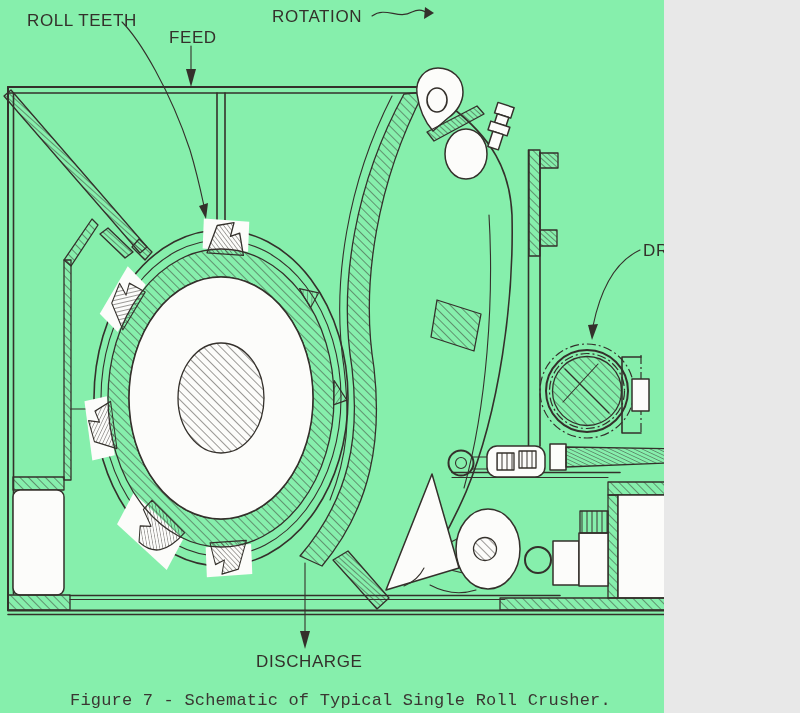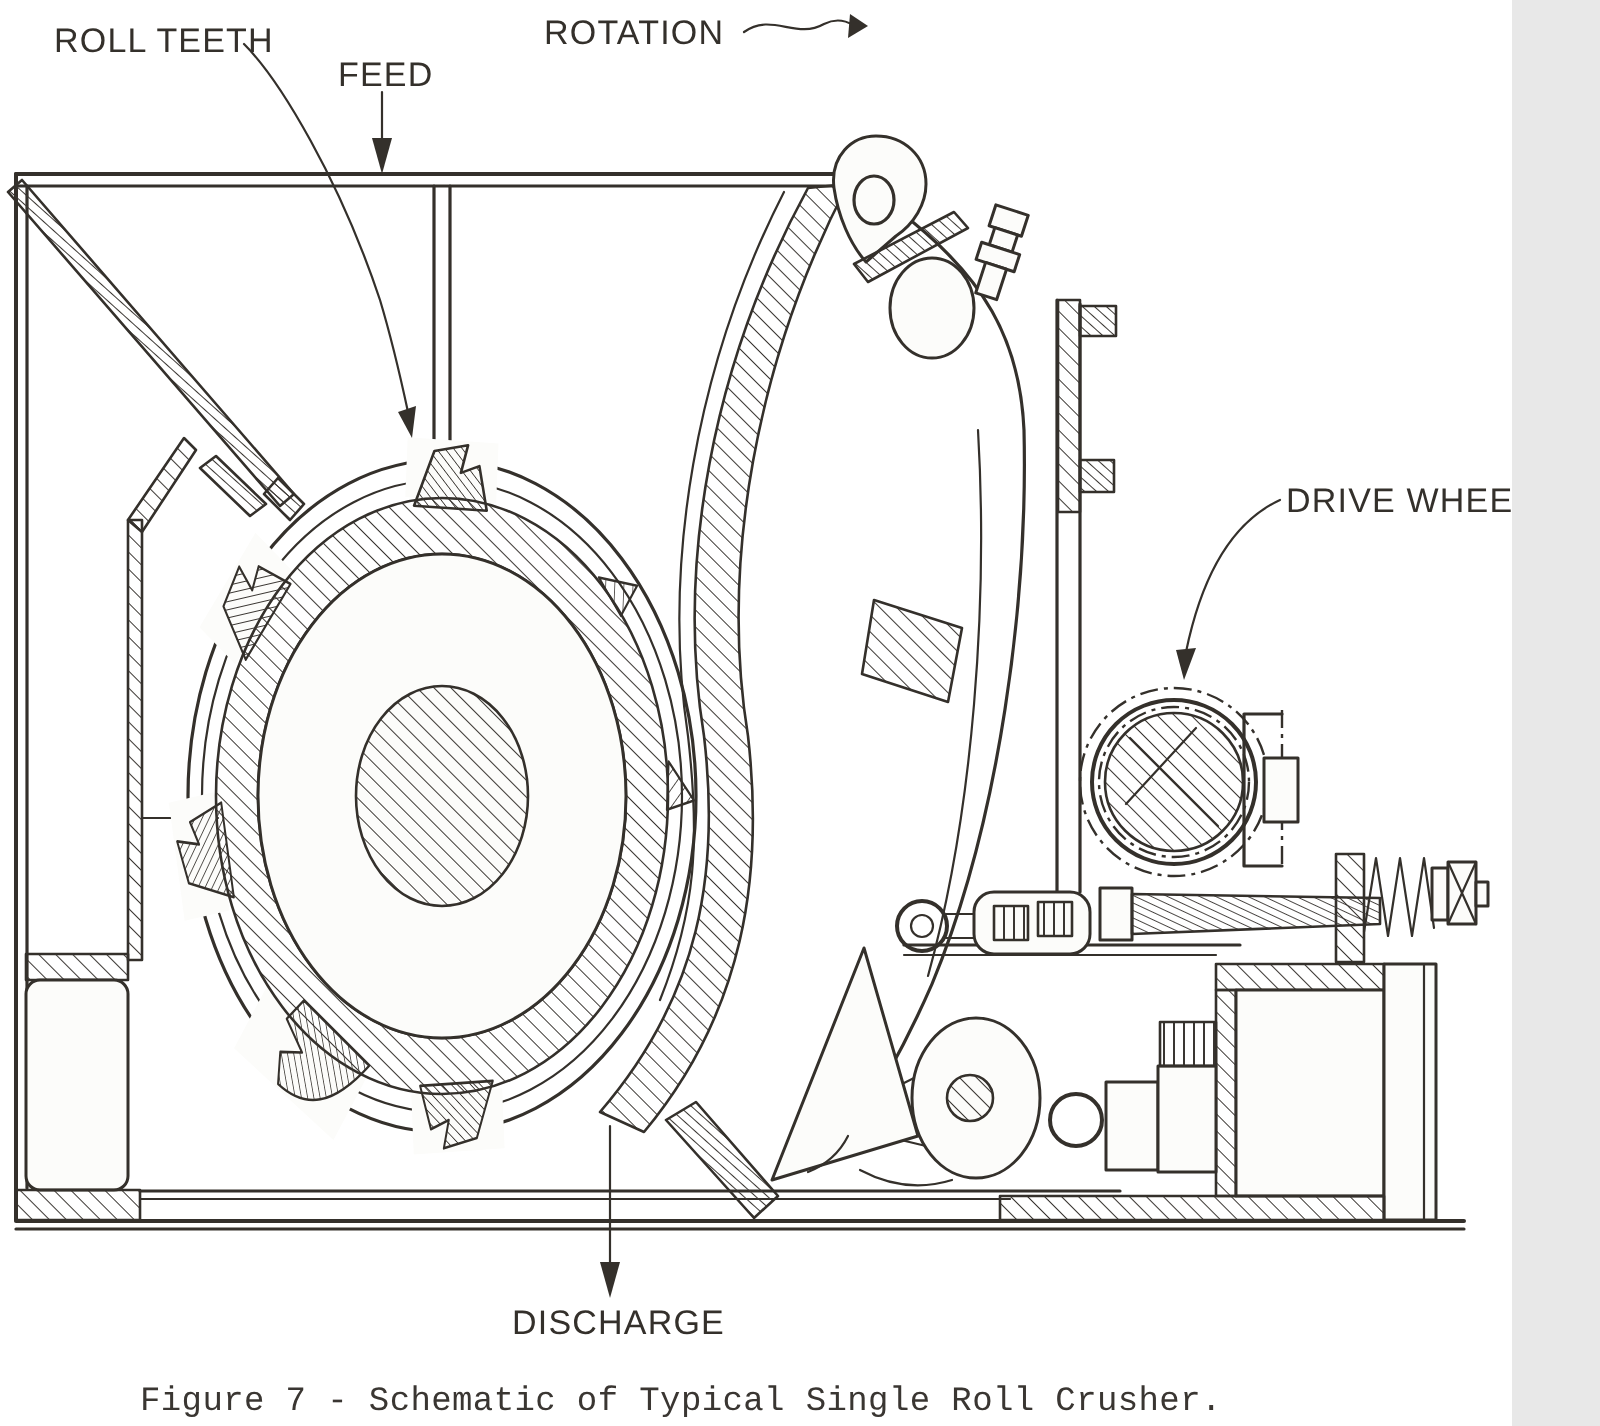--- a/index.html
+++ b/index.html
@@ -1,17 +1,17 @@
 <!DOCTYPE html>
 <html><head>
 <meta charset="utf-8">
 <style>
   html,body{margin:0;padding:0;background:#e8e8e8;}
   .stage{
-    position:relative;width:756px;height:713px;background:#ffffff;
+    position:relative;width:664px;height:713px;background:#86efac;
     font-family:"Liberation Sans",sans-serif;overflow:hidden;
   }
   svg{position:absolute;inset:0;}
   
   .ln  {fill:none;stroke:#34302b;stroke-width:1.6;stroke-linecap:round;stroke-linejoin:round;}
   .ln2 {fill:none;stroke:#34302b;stroke-width:2;stroke-linecap:round;stroke-linejoin:round;}
   .thin{fill:none;stroke:#34302b;stroke-width:1.1;stroke-linecap:round;stroke-linejoin:round;}
   .dd  {fill:none;stroke:#34302b;stroke-width:1.2;stroke-dasharray:9 3 2 3;}
   .hf  {stroke:#34302b;stroke-width:1.3;stroke-linejoin:round;}        
   .pf  {fill:#fcfcfa;stroke:#34302b;stroke-width:1.5;stroke-linejoin:round;} 

